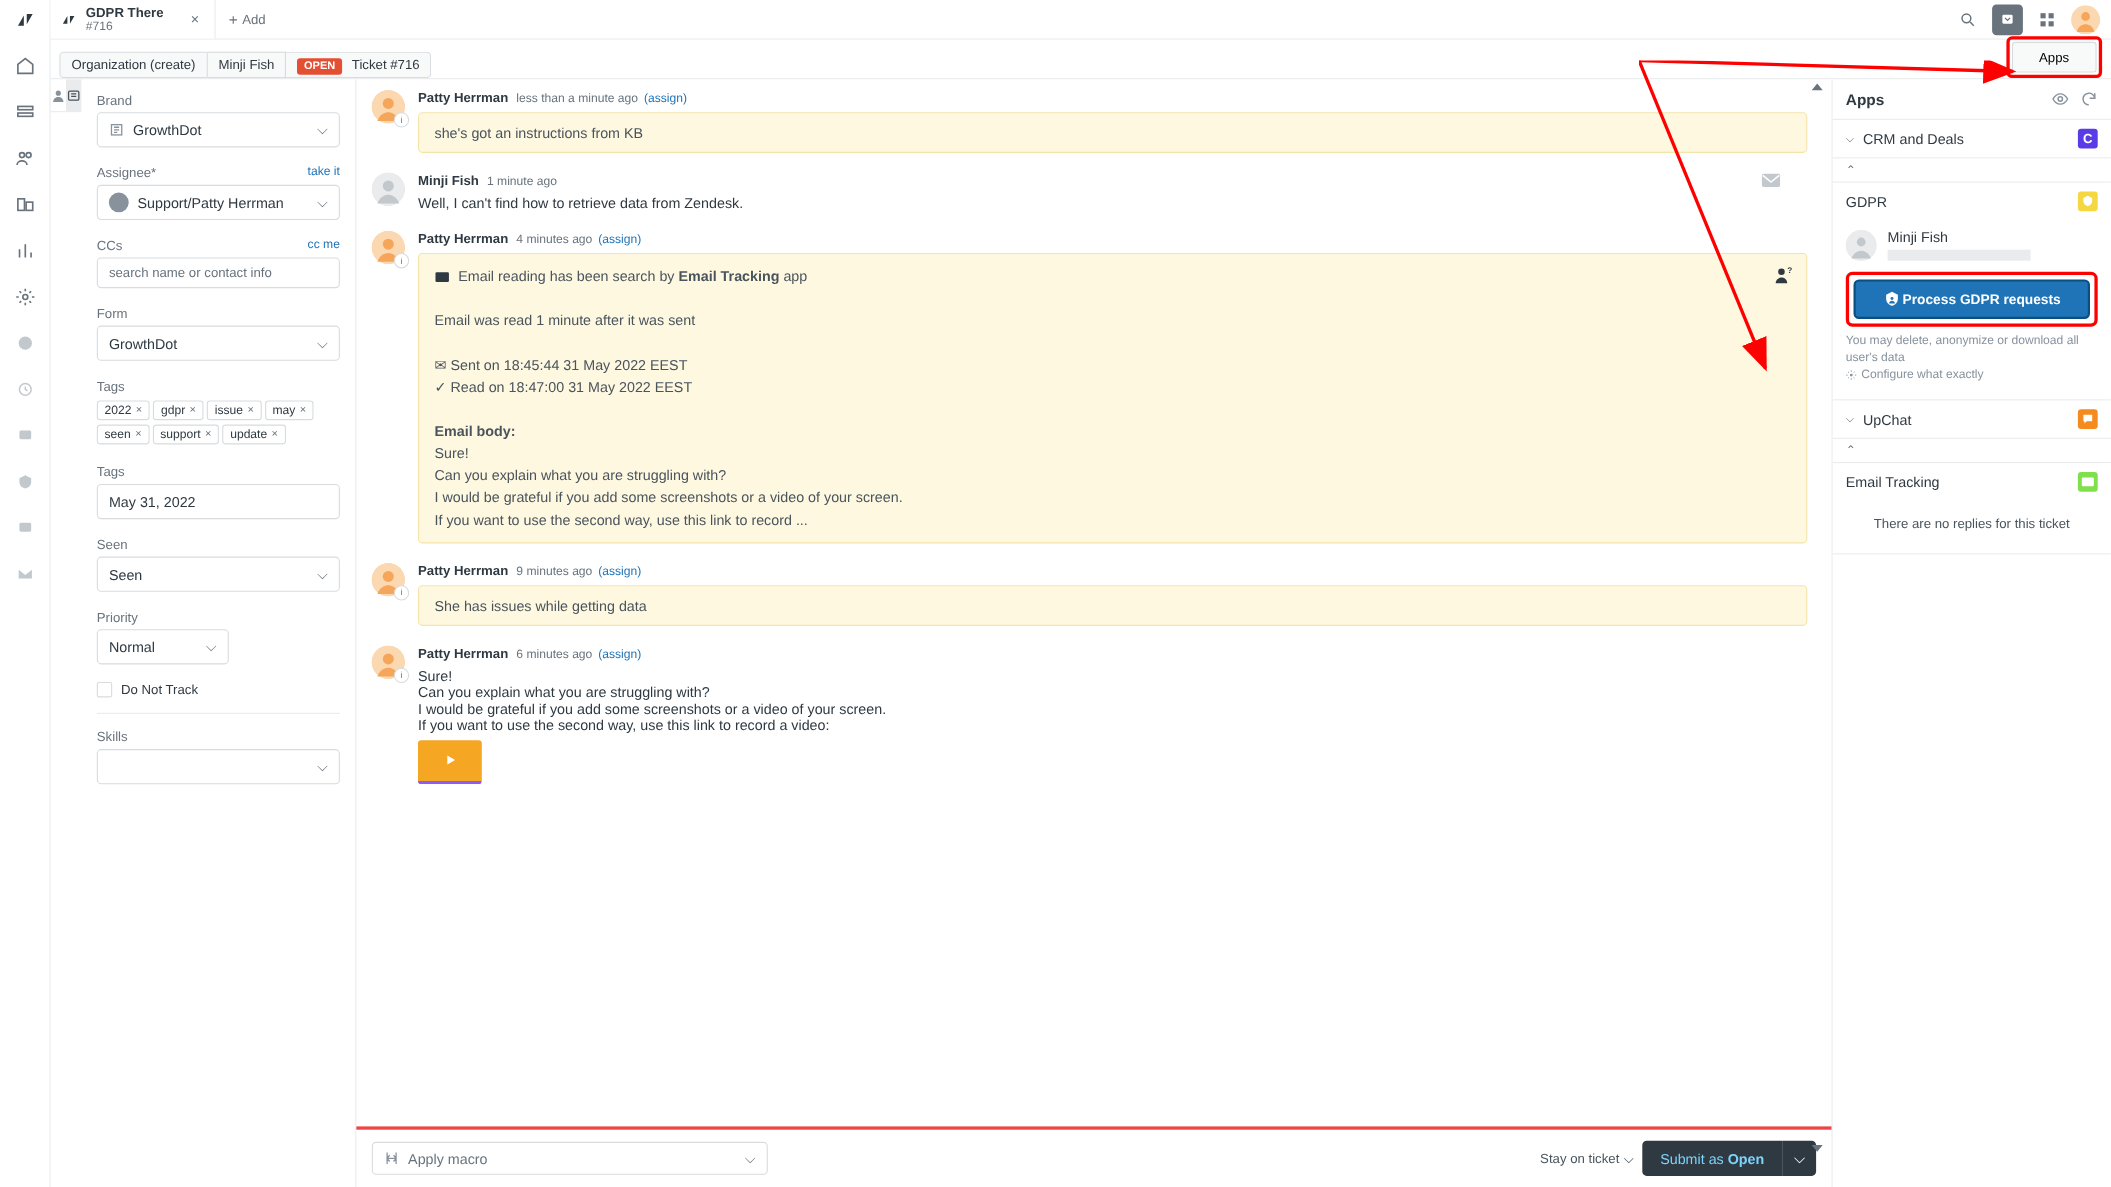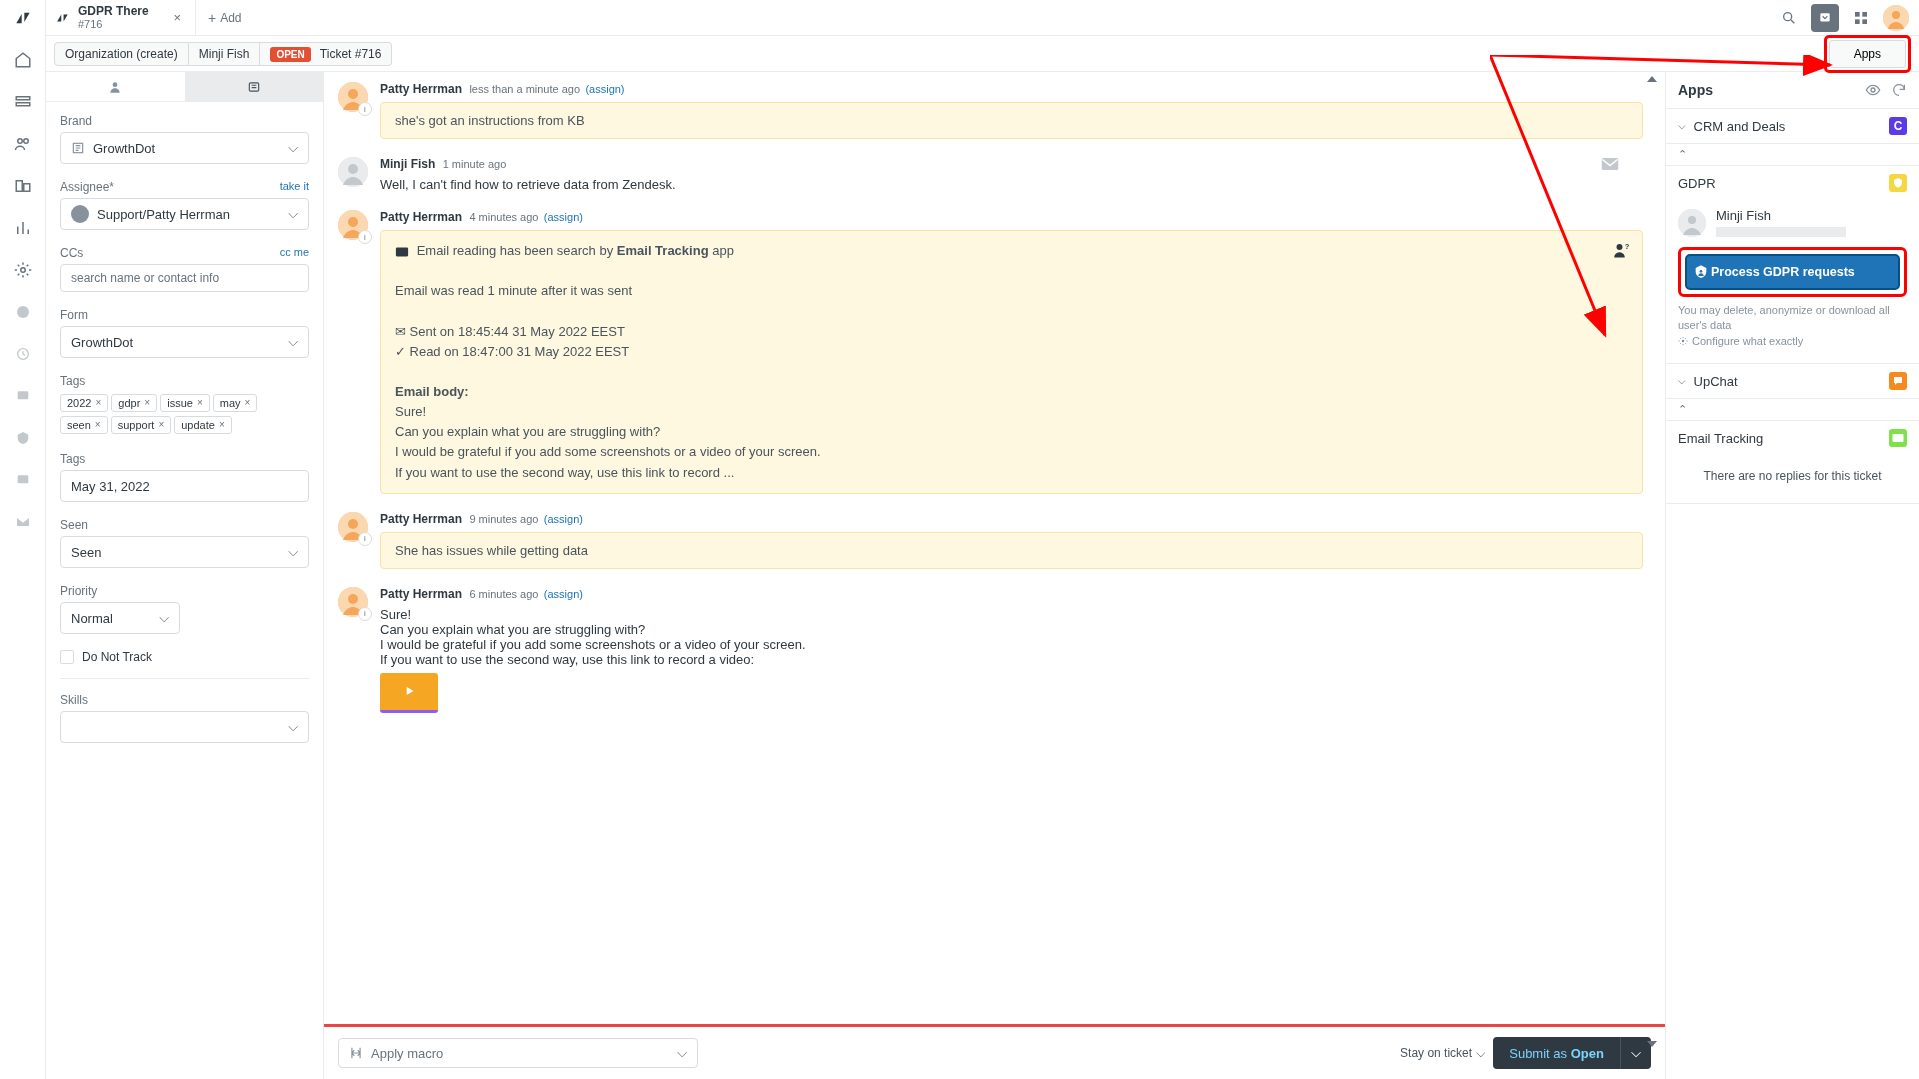--- a/index.html
+++ b/index.html
@@ -21,36 +21,36 @@
 .tab .tab-title { font-weight: 600; }
 .tab .tab-sub { color: #68737d; font-size: 11px; }
 .tab .close { color:#68737d; font-size: 13px; padding:0 4px; cursor:pointer; }
 .add-tab { display:flex; align-items:center; color:#68737d; font-size:12px; padding:0 12px; cursor:pointer; }
 .top-right { margin-left:auto; display:flex; align-items:center; gap:8px; padding-right:10px; }
 .top-right .icon-btn { width:28px; height:28px; display:flex; align-items:center; justify-content:center; color:#68737d; cursor:pointer; }
 .top-right .avatar-sm { width:26px; height:26px; border-radius:50%; background:#f9d4a8; }
 .top-right .sq-btn { width:28px;height:28px; background:#68737d; border-radius:4px; display:flex; align-items:center; justify-content:center; color:#fff; cursor:pointer; }
 
 
-.breadcrumb-row { height: 36px; display:flex; align-items:center; padding:0 8px; border-bottom:1px solid #e9ebed; }
+.breadcrumb-row { height: 36px; display:flex; align-items:flex-end; padding:0 8px; border-bottom:1px solid #e9ebed; }
 .crumb, .crumb-pill { padding:4px 10px; border:1px solid #d8dcde; border-radius:4px; font-size:12px; margin-right:4px; background:#f8f9f9; cursor:pointer; }
 .crumb-group { display:flex; }
 .crumb-group > * { border-radius:0; margin-right:0; }
 .crumb-group > *:first-child { border-top-left-radius:4px; border-bottom-left-radius:4px; }
 .crumb-group > *:last-child { border-top-right-radius:4px; border-bottom-right-radius:4px; }
 .crumb-group > * + * { border-left:none; }
 .status-badge { background:#e34f32; color:#fff; font-size:10px; padding:2px 6px; border-radius:3px; font-weight:700; margin-right:6px; text-transform:uppercase; }
 .apps-btn-wrap { margin-left:auto; padding:2px; border:3px solid #f00; border-radius:5px; }
 .apps-btn { padding:6px 24px; border:1px solid #d8dcde; background:#f8f9f9; border-radius:3px; font-size:12px; cursor:pointer; }
 
 
 .body-split { flex:1; display:flex; overflow:hidden; }
 
 
-.ticket-sidebar { width: 278px; border-right:1px solid #e9ebed; display:flex; flex-direction:column; }
+.ticket-sidebar { width: 278px; border-right:1px solid #e9ebed; display:flex; flex-direction:row; }
 .sb-tabs { height:30px; display:flex; border-bottom:1px solid #e9ebed; }
 .sb-tab { flex:1; display:flex; align-items:center; justify-content:center; color:#68737d; cursor:pointer; }
 .sb-tab.active { background:#e9ebed; }
 .sb-body { padding:12px 14px; overflow:auto; }
 .field-label { font-size:12px; color:#68737d; margin-bottom:4px; display:flex; justify-content:space-between; }
 .take-link { color:#1f73b7; font-size:11px; cursor:pointer; }
 .field-ctrl { border:1px solid #d8dcde; border-radius:4px; padding:6px 10px; display:flex; align-items:center; font-size:13px; background:#fff; min-height:32px; cursor:pointer; position:relative; }
 .field-ctrl .chev { margin-left:auto; color:#68737d; }
 .field-ctrl .agent-dot { width:18px;height:18px;border-radius:50%;background:#87929d;margin-right:8px; }
 .field-block { margin-bottom:16px; }
@@ -101,21 +101,21 @@
 .ap-section { border-bottom:1px solid #e9ebed; }
 .ap-sec-head { padding:8px 12px; display:flex; align-items:center; font-size:13px; cursor:pointer; }
 .ap-sec-head .tog { margin-right:8px; color:#68737d; font-size:10px; }
 .ap-sec-head .app-sq { margin-left:auto; width:18px; height:18px; border-radius:3px; }
 .ap-mini { padding:4px 12px; color:#68737d; font-size:11px; cursor:pointer; }
 .ap-body { padding:8px 12px 14px; font-size:12px; }
 .ap-user { display:flex; align-items:center; gap:10px; margin-bottom:10px; }
 .ap-user .uav { width:28px;height:28px;border-radius:50%;background:#e9ebed; }
 .ap-user .uredact { width:130px; height:10px; background:#e9ebed; margin-top:4px; }
 .process-wrap { border:3px solid #f00; border-radius:6px; padding:4px; margin-bottom:6px; }
-.process-btn { width:100%; background:#1f73b7; color:#fff; border:2px solid #0b4f82; border-radius:5px; padding:8px 6px; font-size:12.5px; font-weight:600; display:flex; align-items:center; gap:2px; cursor:pointer; }
+.process-btn { width:100%; background:#1f73b7; color:#fff; border:2px solid #0b4f82; border-radius:5px; padding:8px 6px; font-size:12.5px; font-weight:600; display:flex; align-items:center; justify-content:center; gap:2px; cursor:pointer; }
 .process-btn .shield { width:16px;height:16px; }
 .ap-note { font-size:11px; color:#87929d; line-height:1.4; }
 .ap-note .cfg { display:flex; align-items:center; gap:4px; color:#87929d; cursor:pointer; }
 .et-body { text-align:center; padding:14px 12px 20px; color:#49545c; font-size:12px; }
 
 
 .red-arrow { position:absolute; pointer-events:none; }
 
 svg { display:block; }
 </style>

